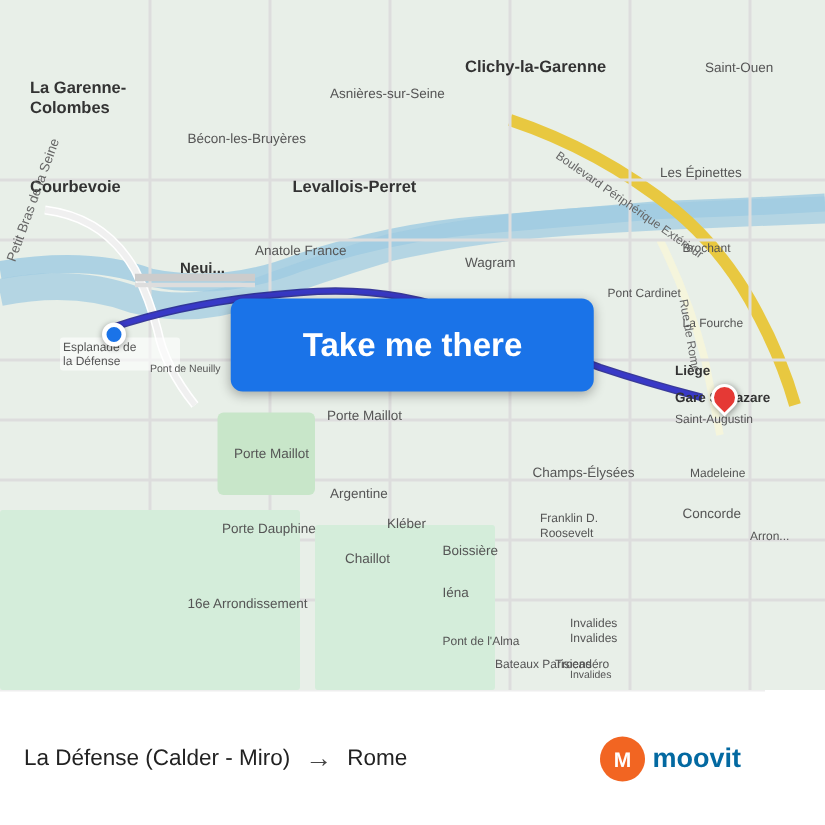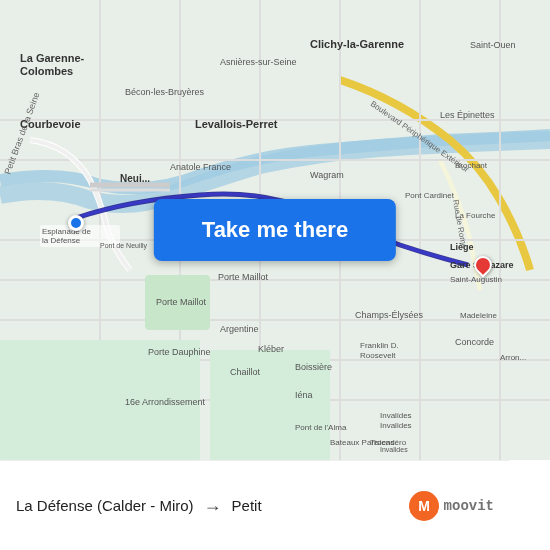--- a/index.html
+++ b/index.html
@@ -88,24 +88,23 @@
       gap: 4px;
       margin-left: auto;
     }
 
     #moovit-icon {
       width: 32px;
       height: 32px;
     }
 
     #moovit-text {
-      font-size: 14px;
+      font-size: 18px;
       font-weight: bold;
-      color: #737373;
-      font-family: Liberation Mono, monospace;
+      color: #0369a1;
     }
 
     #copyright-bar {
       position: absolute;
       bottom: 92px;
       left: 0;
       background: rgba(255,255,255,0.8);
       font-size: 10px;
       color: #555;
       padding: 2px 6px;
@@ -263,21 +262,21 @@
     <button id="take-me-there-btn">Take me there</button>
   </div>
 
   
 </div>
 
 <div id="bottom-bar">
   <div id="route-info">
     <span id="from-label">La Défense (Calder - Miro)</span>
     <span id="arrow-icon">→</span>
-    <span id="to-label">Petit</span>
+    <span id="to-label">Rome</span>
   </div>
   <div id="moovit-logo">
     <svg id="moovit-icon" viewBox="0 0 32 32" xmlns="http://www.w3.org/2000/svg">
       <circle cx="16" cy="16" r="15" fill="#f26522"></circle>
       <text x="16" y="21" text-anchor="middle" font-size="14" font-weight="bold" fill="#fff" font-family="Arial">M</text>
     </svg>
     <span id="moovit-text">moovit</span>
   </div>
 </div>
 

